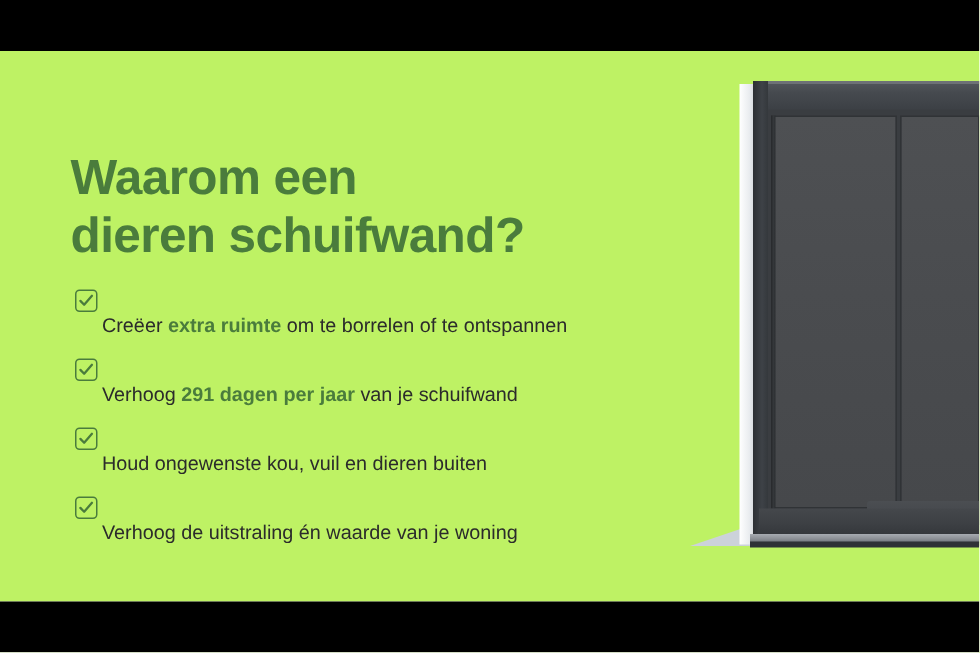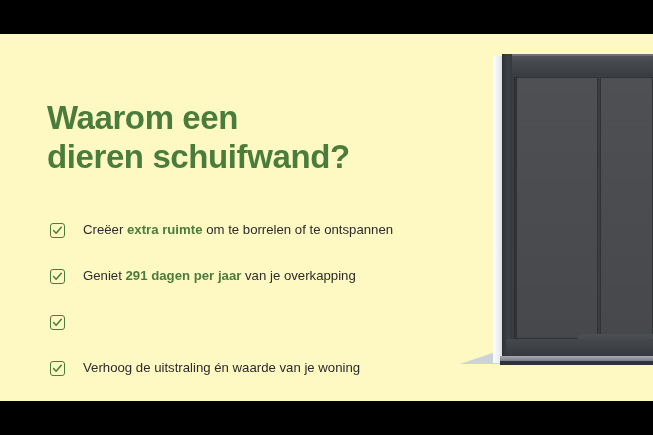--- a/index.html
+++ b/index.html
@@ -28,21 +28,21 @@
   .bar-top    { top: 0;    height: 34px; }
   .bar-bottom { top: 401px; height: 34px; }
 
   
   .stage {
     position: absolute;
     left: 0;
     top: 34px;
     width: 653px;
     height: 367px;
-    background: #fef9c3;
+    background: #bef264;
     overflow: hidden;
   }
 
   
   .heading {
     position: absolute;
     left: 47px;
     top: 42px;
     width: 400px;
     color: #4a7c3c;
@@ -57,21 +57,22 @@
   .bullets {
     position: absolute;
     left: 50px;
     top: 158px;
     width: 420px;
   }
   .bullet-row {
     position: relative;
     height: 46px;
     display: flex;
-    align-items: flex-end;
+    align-items: flex-start;
+    flex-direction: column;
   }
   .check-box {
     flex: 0 0 auto;
     width: 15px;
     height: 15px;
     margin-top: 1px;
     border: 1.6px solid #4a7c3c;
     border-radius: 3px;
     box-sizing: border-box;
     position: relative;
@@ -255,29 +256,30 @@
         </span>
         <span class="bullet-text"><span>Creëer </span><span class="hl">extra ruimte</span><span> om te borrelen of te ontspannen</span></span>
       </div>
 
       <div class="bullet-row">
         <span class="check-box">
           <svg width="11" height="11" viewBox="0 0 11 11" aria-hidden="true">
             <path d="M1.6 5.6 L4.1 8.2 L9.3 2.2" fill="none" stroke="#4a7c3c" stroke-width="1.5" stroke-linecap="round" stroke-linejoin="round"></path>
           </svg>
         </span>
-        <span class="bullet-text"><span>Geniet </span><span class="hl">291 dagen per jaar</span><span> van je overkapping</span></span>
-      </div>
-
-      <div class="bullet-row">
-        <span class="check-box">
-          <svg width="11" height="11" viewBox="0 0 11 11" aria-hidden="true">
-            <path d="M1.6 5.6 L4.1 8.2 L9.3 2.2" fill="none" stroke="#4a7c3c" stroke-width="1.5" stroke-linecap="round" stroke-linejoin="round"></path>
-          </svg>
-        </span>
+        <span class="bullet-text"><span>Verhoog </span><span class="hl">291 dagen per jaar</span><span> van je schuifwand</span></span>
+      </div>
+
+      <div class="bullet-row">
+        <span class="check-box">
+          <svg width="11" height="11" viewBox="0 0 11 11" aria-hidden="true">
+            <path d="M1.6 5.6 L4.1 8.2 L9.3 2.2" fill="none" stroke="#4a7c3c" stroke-width="1.5" stroke-linecap="round" stroke-linejoin="round"></path>
+          </svg>
+        </span>
+        <span class="bullet-text"><span>Houd ongewenste kou, vuil en dieren buiten</span><span class="hl"></span><span></span></span>
       </div>
 
       <div class="bullet-row">
         <span class="check-box">
           <svg width="11" height="11" viewBox="0 0 11 11" aria-hidden="true">
             <path d="M1.6 5.6 L4.1 8.2 L9.3 2.2" fill="none" stroke="#4a7c3c" stroke-width="1.5" stroke-linecap="round" stroke-linejoin="round"></path>
           </svg>
         </span>
         <span class="bullet-text"><span>Verhoog de uitstraling én waarde van je woning</span><span class="hl"></span><span></span></span>
       </div>

